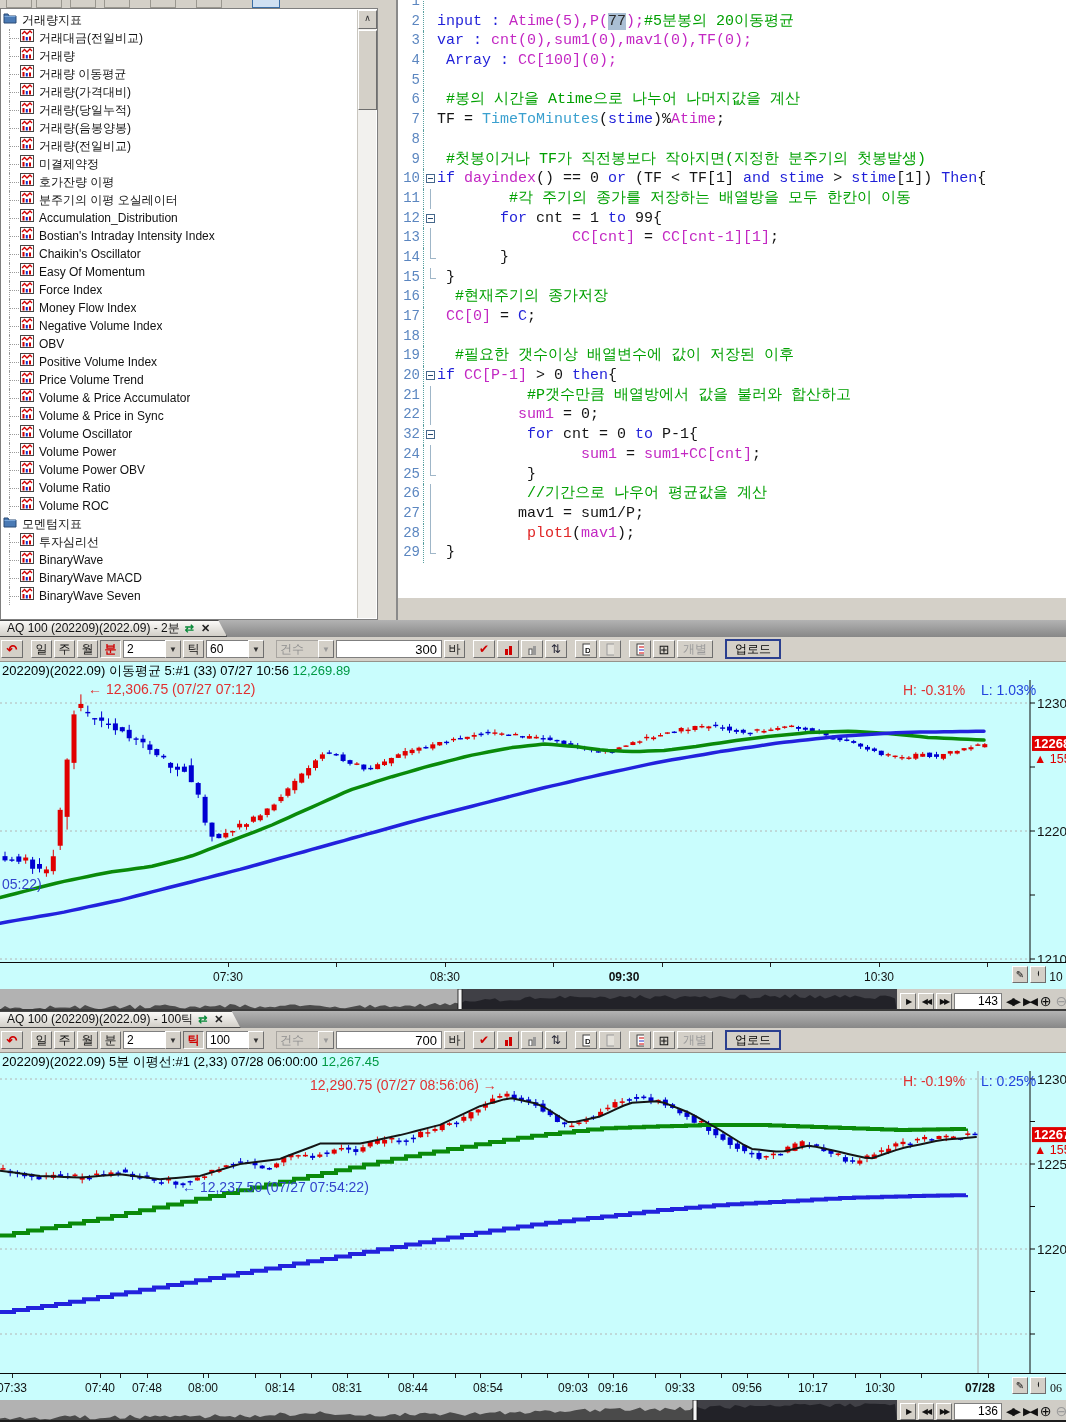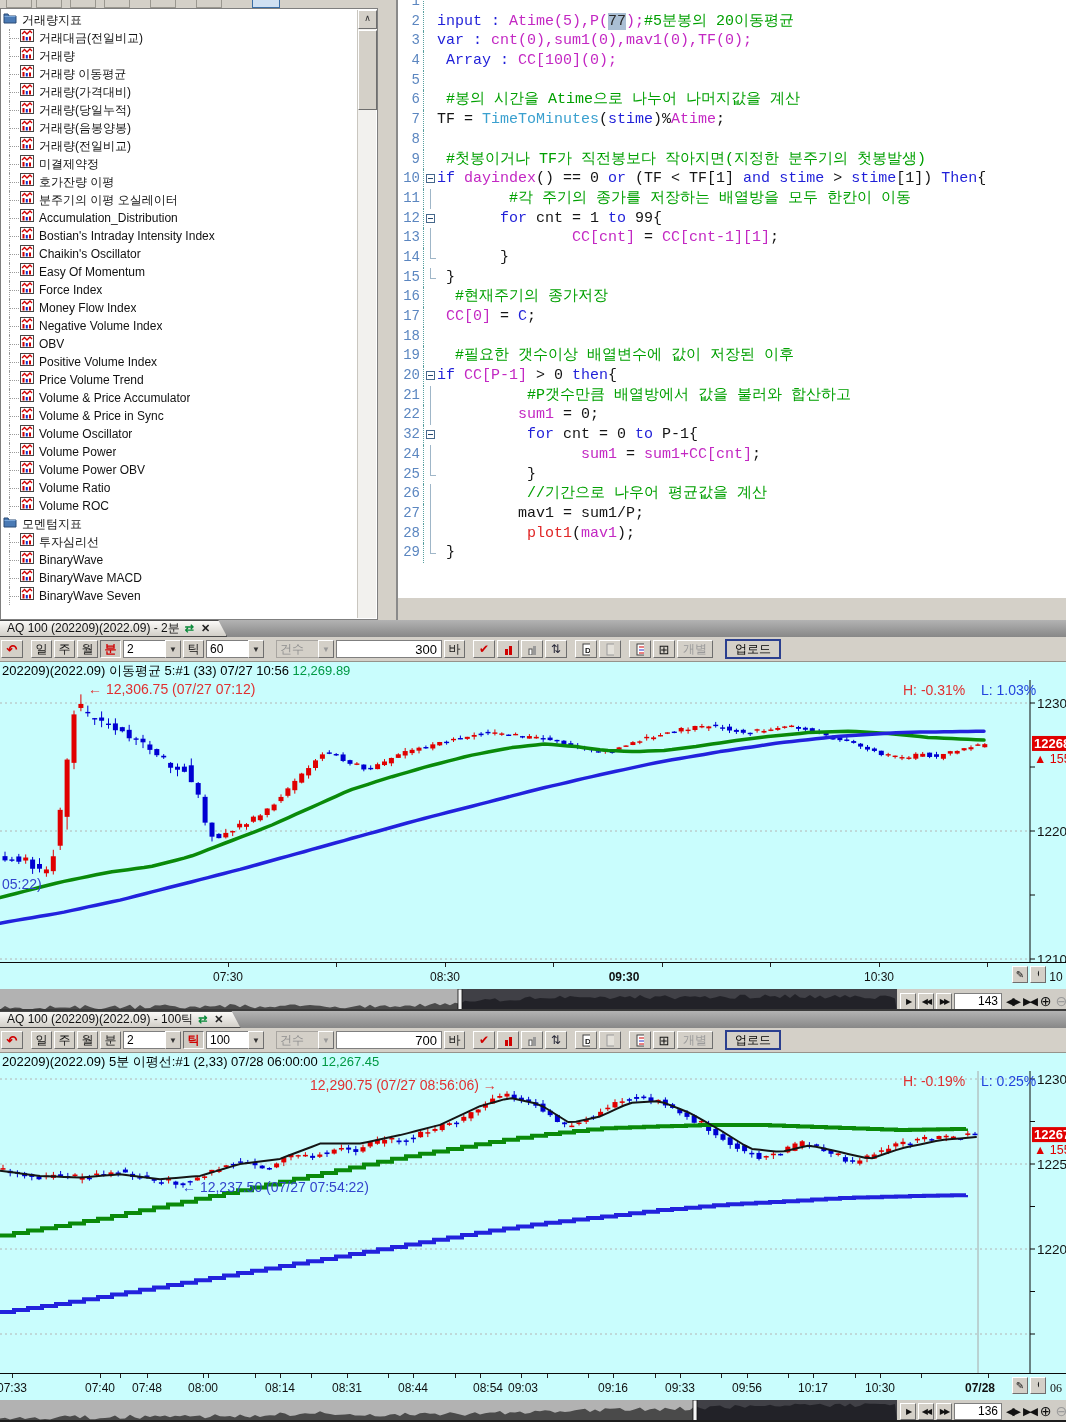--- a/index.html
+++ b/index.html
@@ -1336,21 +1336,21 @@
         <span class="tick" style="left: 388px;"></span>
         <span class="tlabel" style="left: 347px;">08:31</span>
         <span class="tick" style="left: 347px;"></span>
         <span class="tick" style="left: 455px;"></span>
         <span class="tlabel" style="left: 413px;">08:44</span>
         <span class="tick" style="left: 413px;"></span>
         <span class="tick" style="left: 521px;"></span>
         <span class="tlabel" style="left: 488px;">08:54</span>
         <span class="tick" style="left: 480px;"></span>
         <span class="tick" style="left: 588px;"></span>
-        <span class="tlabel" style="left: 523px;">09:03</span>
+        <span class="tlabel" style="left: 573px;">09:03</span>
         <span class="tick" style="left: 547px;"></span>
         <span class="tick" style="left: 655px;"></span>
         <span class="tlabel" style="left: 613px;">09:16</span>
         <span class="tick" style="left: 613px;"></span>
         <span class="tick" style="left: 721px;"></span>
         <span class="tlabel" style="left: 680px;">09:33</span>
         <span class="tick" style="left: 680px;"></span>
         <span class="tick" style="left: 788px;"></span>
         <span class="tlabel" style="left: 747px;">09:56</span>
         <span class="tick" style="left: 747px;"></span>

